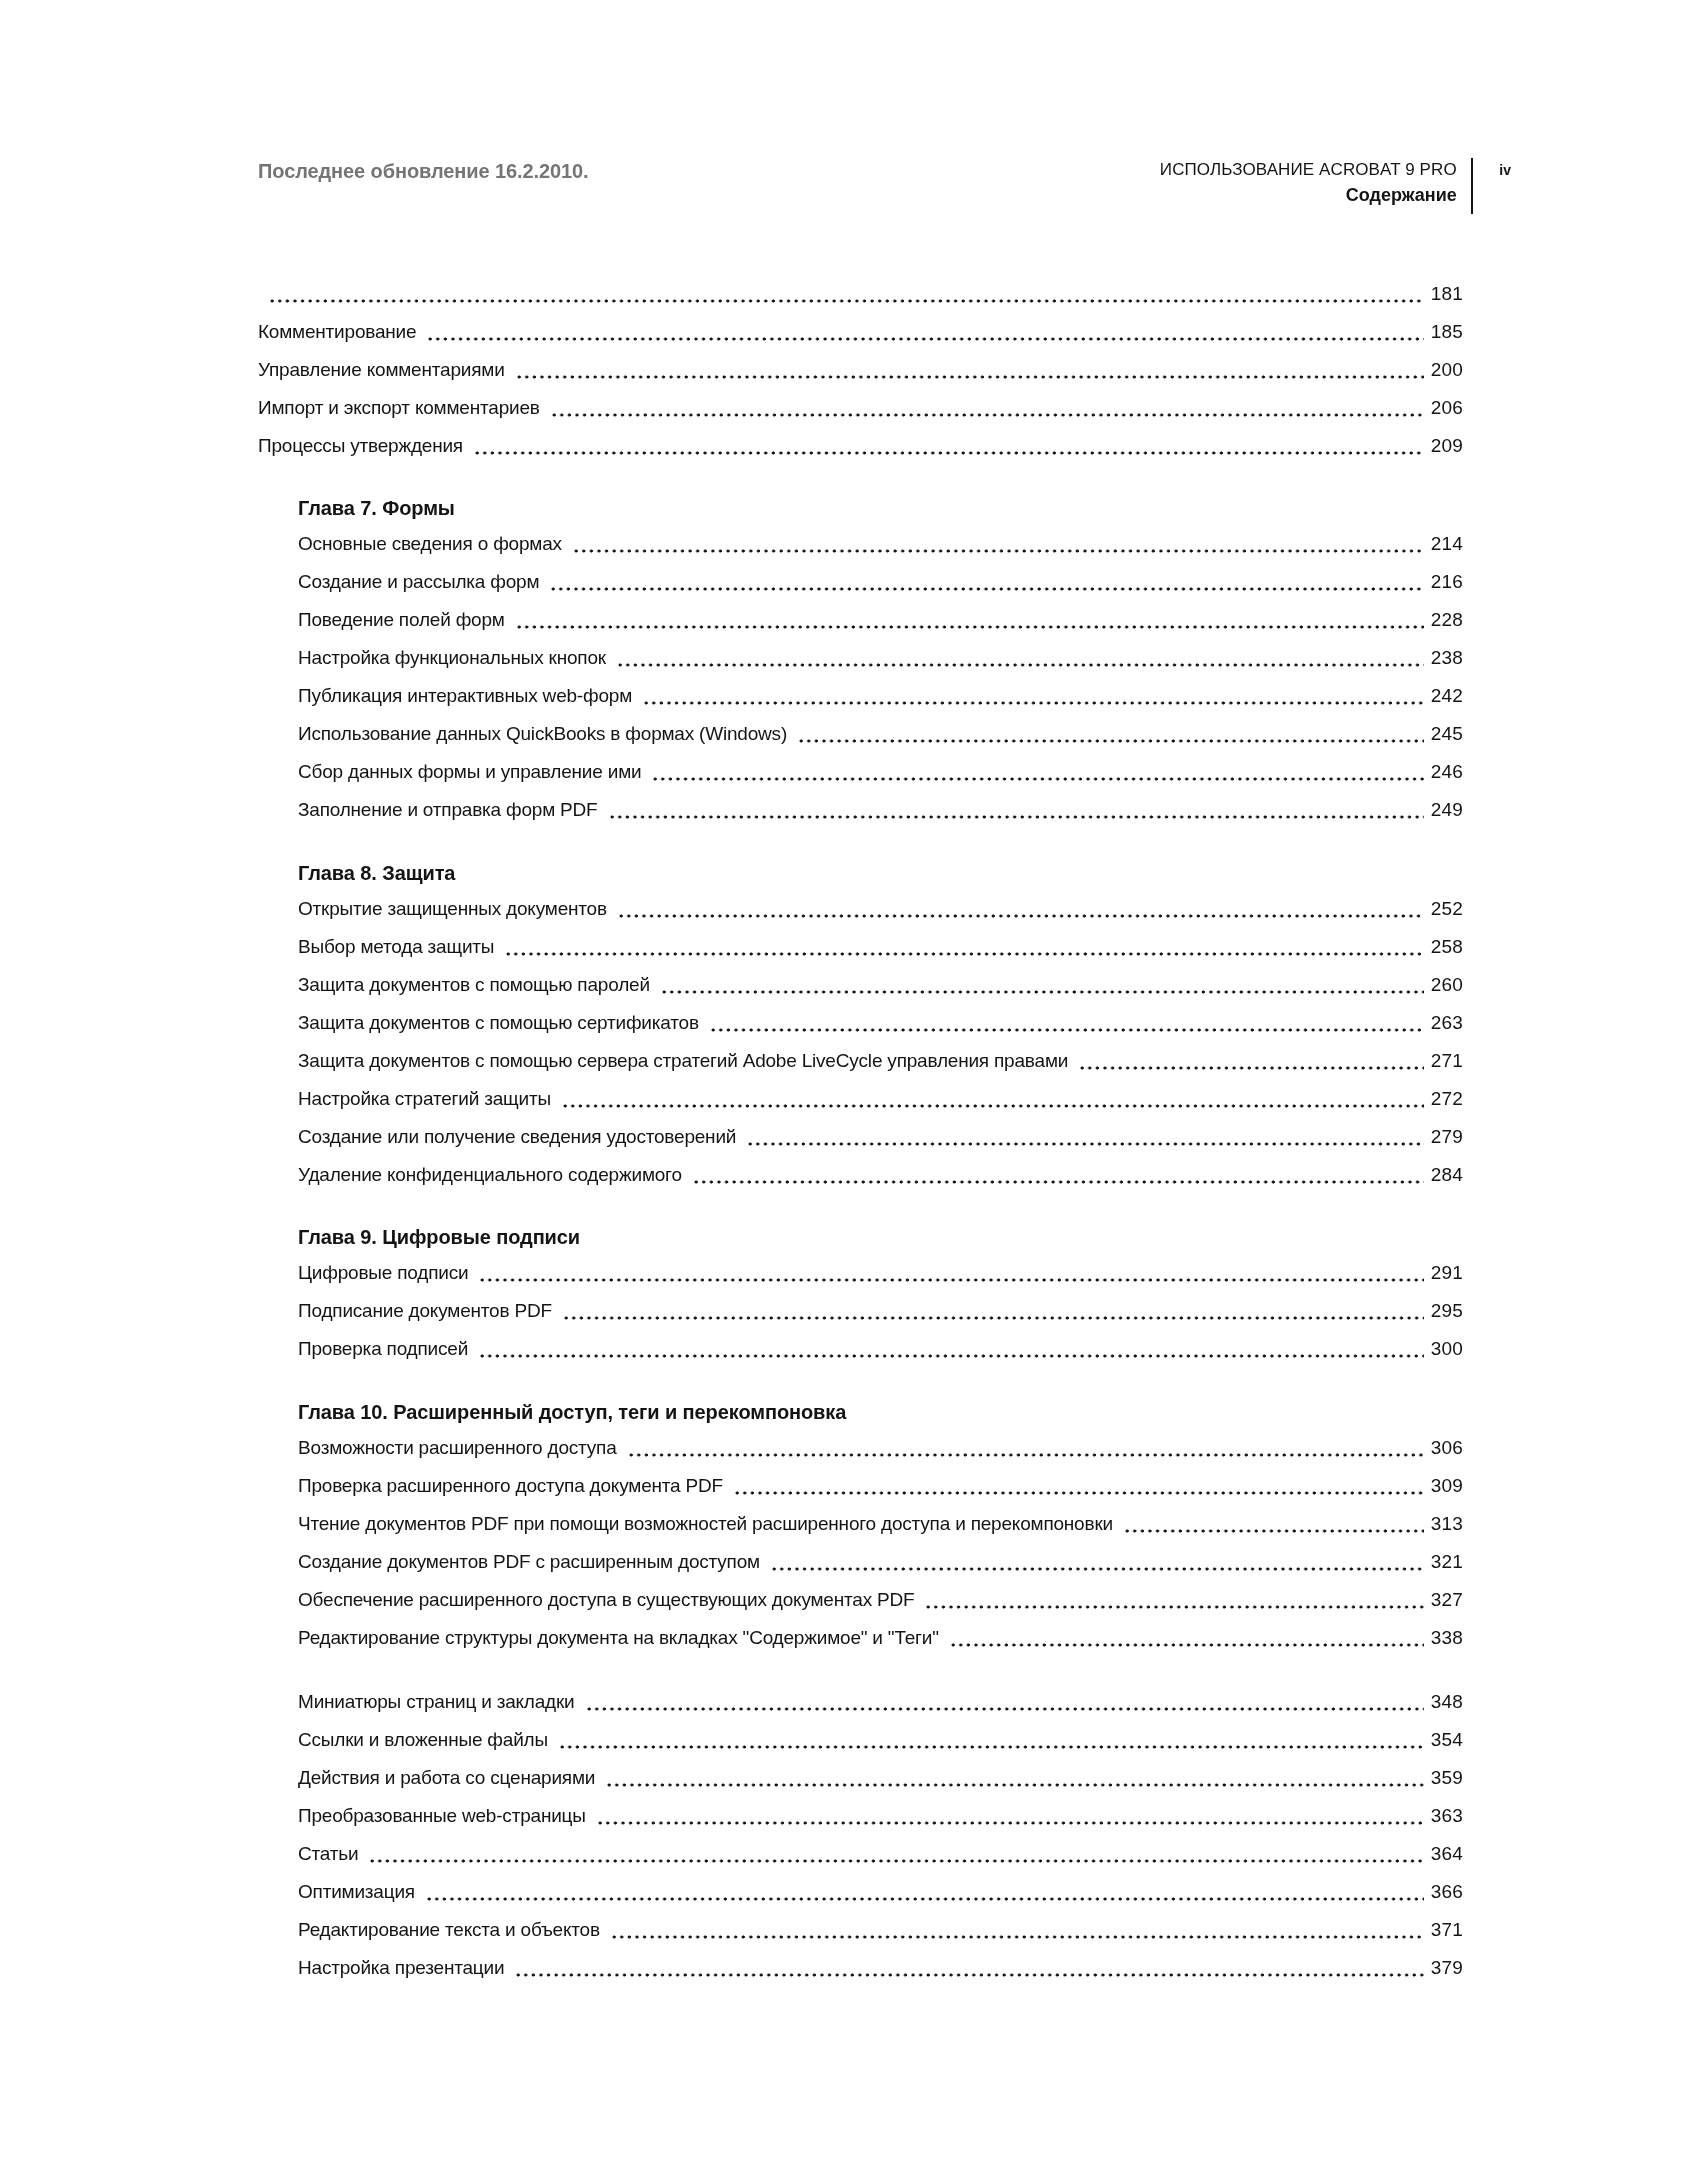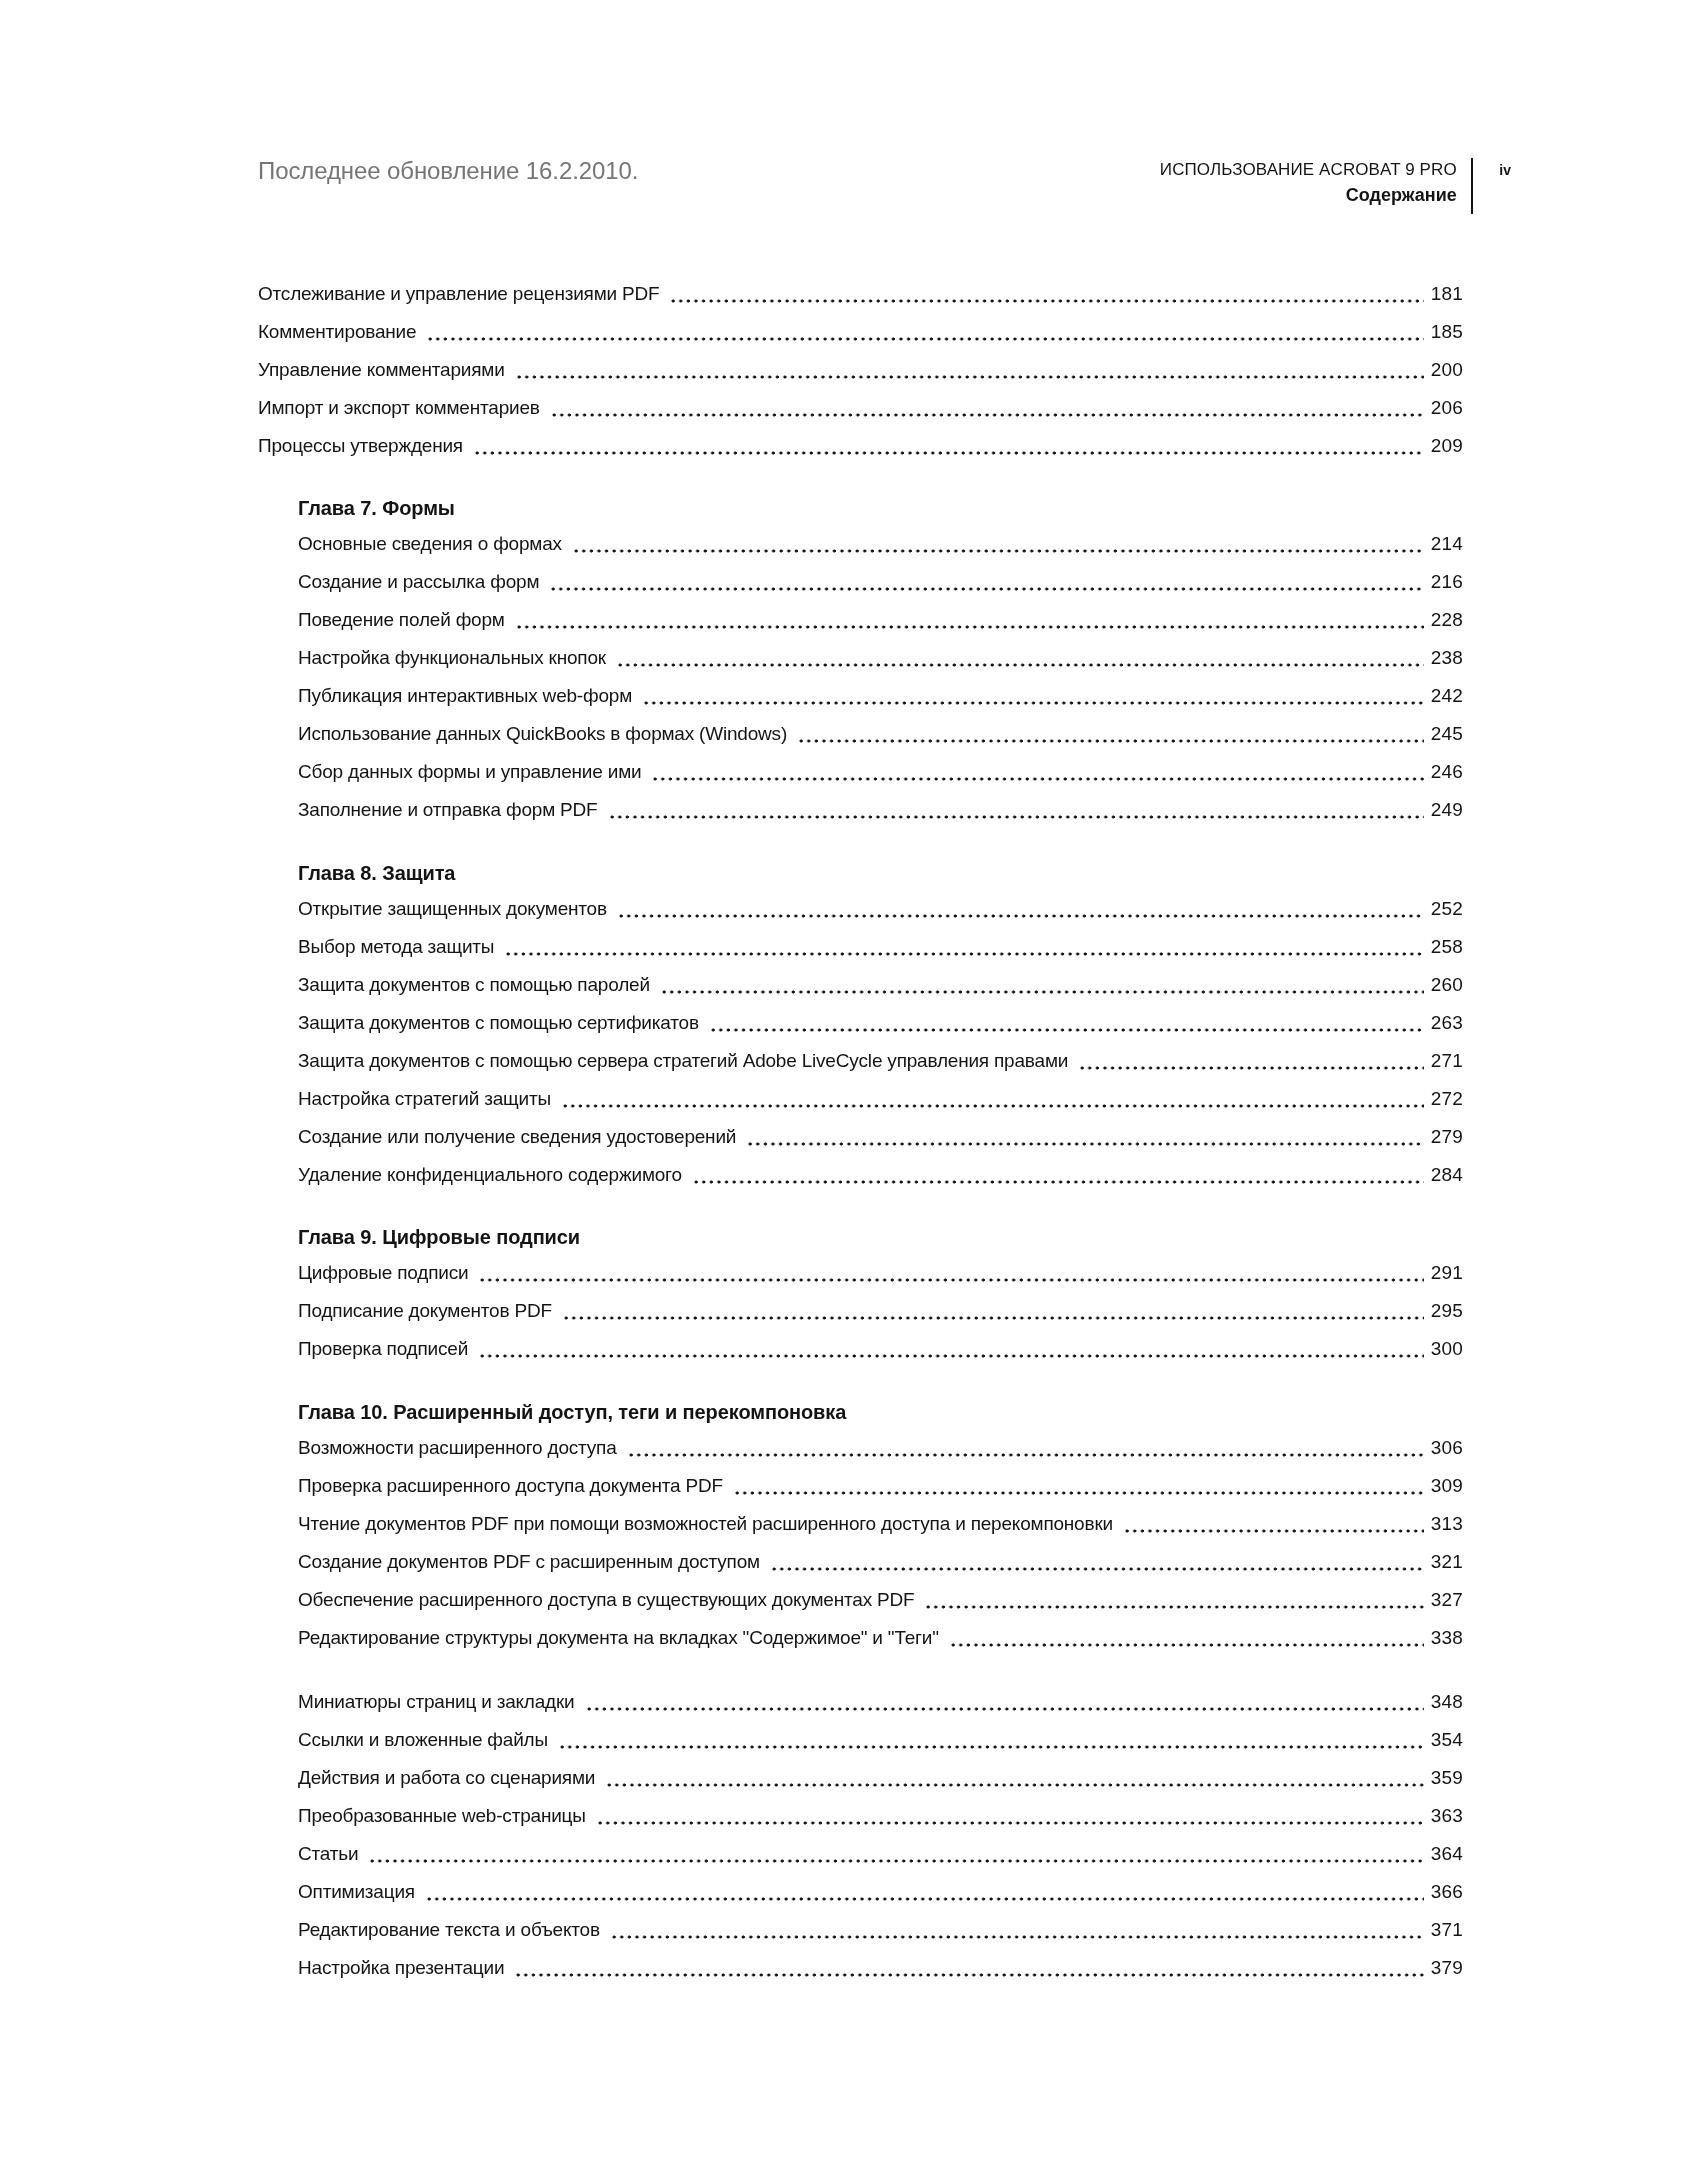--- a/index.html
+++ b/index.html
@@ -21,22 +21,22 @@
   .content {
     padding: 159px 224px 0 258px;
   }
   
   .page-header {
     display: flex;
     align-items: flex-start;
     margin-right: -48px;
   }
   .update-note {
-    font-size: 24px;
-    font-weight: normal;
+    font-size: 20px;
+    font-weight: bold;
     color: var(--muted);
     letter-spacing: -0.1px;
     line-height: 24px;
   }
   .header-right {
     margin-left: auto;
     text-align: right;
   }
   .doc-title {
     font-size: 17px;
@@ -112,21 +112,20 @@
         <div class="doc-title">ИСПОЛЬЗОВАНИЕ ACROBAT 9 PRO</div>
         <div class="section-label">Содержание</div>
       </div>
       <div class="header-rule"></div>
       <div class="folio">iv</div>
     </header>
 
     <main class="toc">
         <section class="toc-section">
           <div class="toc-row">
-            <span class="toc-title">Отслеживание и управление рецензиями PDF</span>
             <span class="leader"></span>
             <span class="toc-page">181</span>
           </div>
           <div class="toc-row">
             <span class="toc-title">Комментирование</span>
             <span class="leader"></span>
             <span class="toc-page">185</span>
           </div>
           <div class="toc-row">
             <span class="toc-title">Управление комментариями</span>

